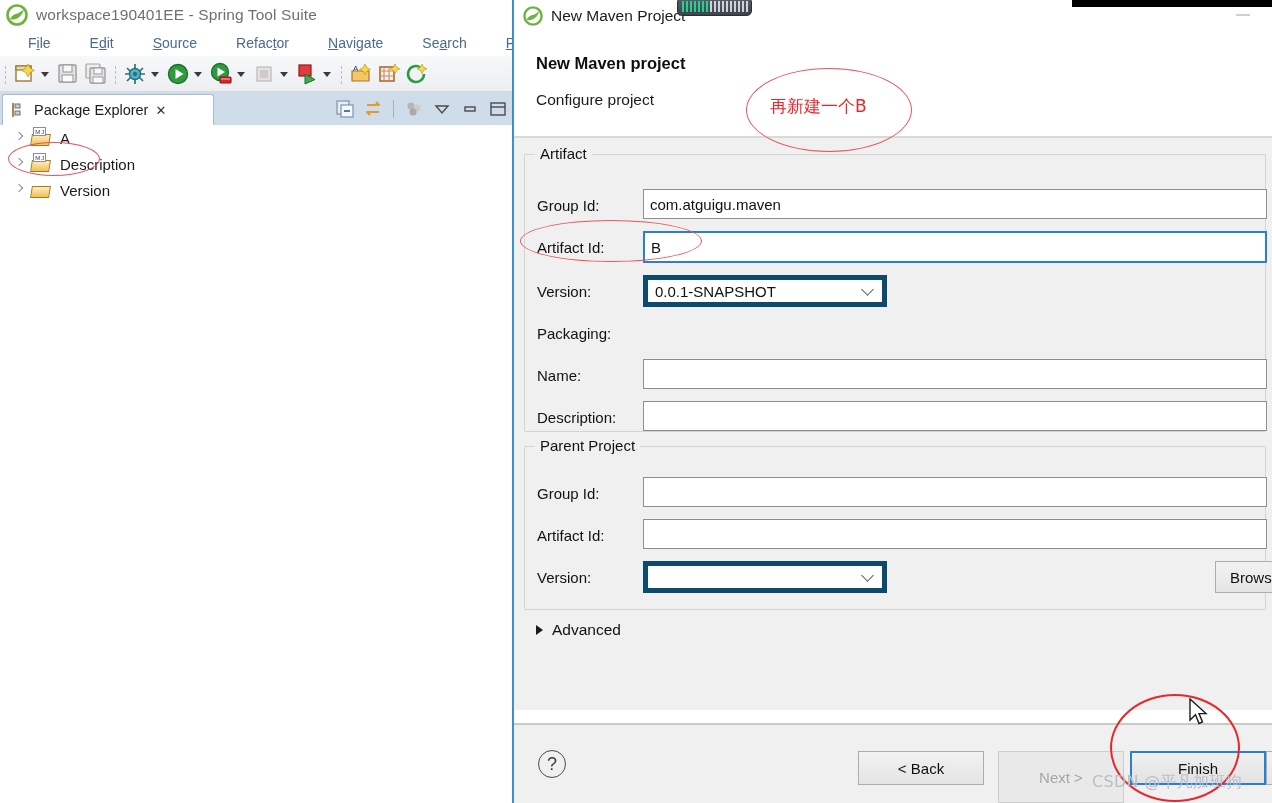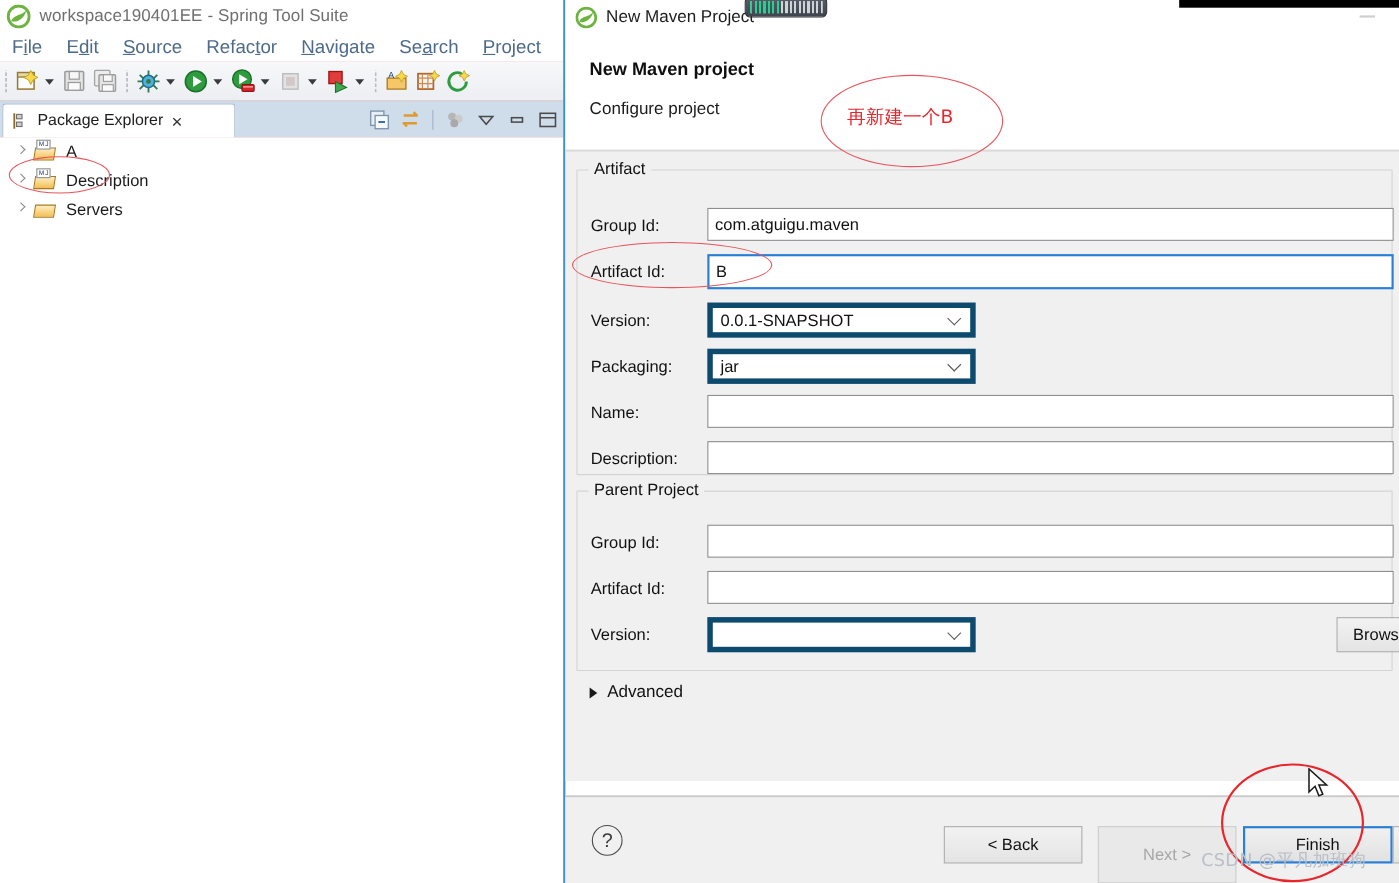--- a/index.html
+++ b/index.html
@@ -28,21 +28,21 @@
     margin-left: 8px; font-size: 15.5px; color: #6f6f6f;
     letter-spacing: .1px; white-space: nowrap;
   }
 
   #menubar {
     position: absolute; left: 0; top: 30px; width: 514px; height: 26px;
     background: #ffffff;
     display: flex; align-items: center;
   }
   .menu-item {
-    font-size: 17px; color: #4d6a8a; padding: 2px 11px 2px 11px;
+    font-size: 14px; color: #4d6a8a; padding: 2px 11px 2px 28px;
     white-space: nowrap; cursor: default;
   }
   .menu-item .mn { text-decoration: underline; }
 
   #toolbar {
     position: absolute; left: 0; top: 56px; width: 514px; height: 36px;
     background: linear-gradient(#f7f8fa,#eceef2);
     border-bottom: 1px solid #d6d9de;
     display: flex; align-items: center;
   }
@@ -472,21 +472,21 @@
           <div class="folder-open"></div>
             <div class="mj-badge">M&nbsp;J</div>
         </div>
         <div class="tree-label">Description</div>
       </div>
       <div class="tree-row">
         <div class="tw-arrow"></div>
         <div class="tree-icon">
           <div class="folder-open"></div>
         </div>
-        <div class="tree-label">Servers</div>
+        <div class="tree-label">Version</div>
       </div>
     </div>
   </div>
 
   <div id="dialog">
 
     <div id="dlg-titlebar">
       <div id="dlg-icon">
         <svg width="20" height="20" viewBox="0 0 20 20">
           <circle cx="10" cy="10" r="8.6" fill="none" stroke="#6db33f" stroke-width="2.4"></circle>
@@ -514,24 +514,20 @@
         <div class="field-label" style="left:12px; top:84px;">Artifact Id:</div>
         <div class="field-input focused" style="left:118px; top:76px; width:624px; height:32px;">B</div>
 
         <div class="field-label" style="left:12px; top:128px;">Version:</div>
         <div class="field-combo" style="left:118px; top:120px; width:244px; height:32px;">
           <span>0.0.1-SNAPSHOT</span>
           <span class="combo-arrow"></span>
         </div>
 
         <div class="field-label" style="left:12px; top:170px;">Packaging:</div>
-        <div class="field-combo" style="left:118px; top:162px; width:244px; height:32px;">
-          <span>jar</span>
-          <span class="combo-arrow"></span>
-        </div>
 
         <div class="field-label" style="left:12px; top:212px;">Name:</div>
         <div class="field-input" style="left:118px; top:204px; width:624px; height:30px;"></div>
 
         <div class="field-label" style="left:12px; top:254px;">Description:</div>
         <div class="field-input" style="left:118px; top:246px; width:624px; height:30px;"></div>
       </div>
 
       <div class="group" style="left:10px; top:308px; width:742px; height:164px;">
         <div class="group-title">Parent Project</div>

